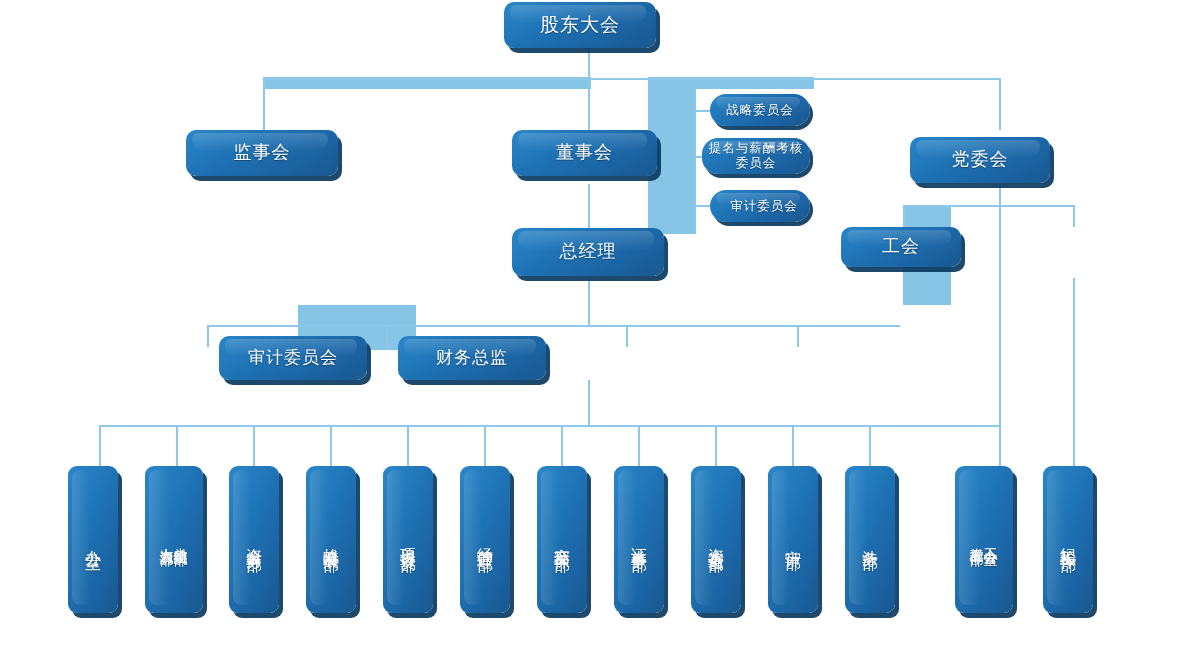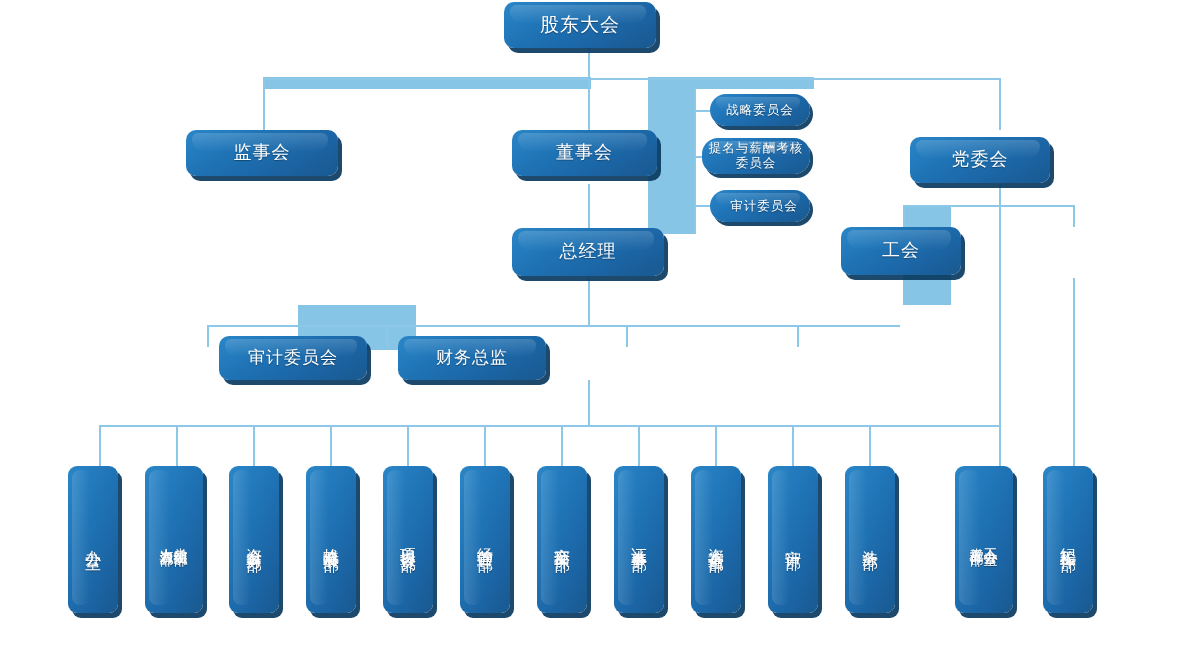--- a/index.html
+++ b/index.html
@@ -147,21 +147,21 @@
   <div class="node cmt" style="left:710px;top:94px;width:100px;height:32px;">战略委员会</div>
 
   <div class="node cmt" style="left:702px;top:138px;width:108px;height:36px;">
     <span style="display:block;padding:0 6px;">提名与薪酬考核委员会</span>
   </div>
 
   <div class="node cmt" style="left:710px;top:190px;width:100px;height:32px;padding-left:8px;">审计委员会</div>
 
   <div class="node lvl2" style="left:512px;top:228px;width:152px;height:48px;">总经理</div>
 
-  <div class="node lvl2" style="left:841px;top:227px;width:120px;height:48px;">工会</div>
+  <div class="node lvl2" style="left:841px;top:227px;width:120px;height:40px;">工会</div>
 
 
   <div class="node lvl3" style="left:219px;top:336px;width:148px;height:44px;">审计委员会</div>
 
   <div class="node lvl3" style="left:398px;top:336px;width:148px;height:44px;">财务总监</div>
 
 
 
   <div class="dept" style="left:68px;top:466px;width:50px;height:147px;">
     <span class="col">办公室</span>

